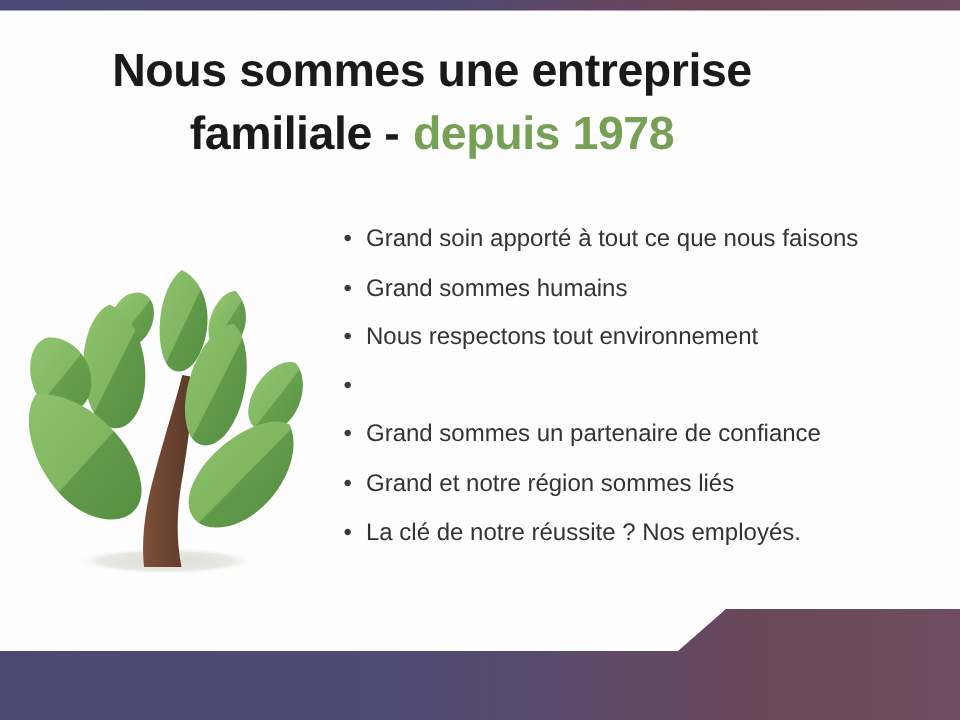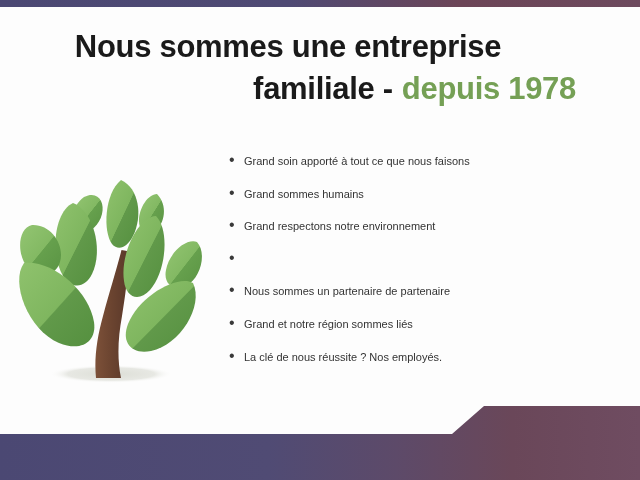--- a/index.html
+++ b/index.html
@@ -37,21 +37,21 @@
     text-align: center;
     font-size: 31px;
     font-weight: bold;
     line-height: 42px;
     letter-spacing: -0.3px;
     color: #1a1a1a;
   }
   #heading .accent { color: #75a055; }
   #heading .lines { display: block; }
   #heading .line1 { display: block; }
-  #heading .line2 { display: block; text-align: right; }
+  #heading .line2 { display: block; }
   #heading .sp { display: inline-block; width: 9px; }
 
   
   #bullets {
     position: absolute;
     left: 229px; top: 149px;
     width: 400px;
   }
   .bullet-row {
     display: flex;
@@ -59,21 +59,21 @@
     height: 32.6px;
   }
   .bullet-dot {
     width: 15px;
     flex: 0 0 15px;
     color: #3a3a3a;
     font-size: 16px;
     line-height: 22px;
   }
   .bullet-text {
-    font-size: 11px;
+    font-size: 16px;
     line-height: 22px;
     color: #333333;
     white-space: nowrap;
   }
 
   
   #tree {
     position: absolute;
     left: 8px; top: 150px;
     width: 205px; height: 240px;
@@ -111,36 +111,36 @@
     <div class="bullet-row">
       <span class="bullet-dot">•</span>
       <span class="bullet-text">Grand soin apporté à tout ce que nous faisons</span>
     </div>
     <div class="bullet-row">
       <span class="bullet-dot">•</span>
       <span class="bullet-text">Grand sommes humains</span>
     </div>
     <div class="bullet-row">
       <span class="bullet-dot">•</span>
-      <span class="bullet-text">Grand respectons notre environnement</span>
-    </div>
-    <div class="bullet-row">
-      <span class="bullet-dot">•</span>
-    </div>
-    <div class="bullet-row">
-      <span class="bullet-dot">•</span>
-      <span class="bullet-text">Nous sommes un partenaire de partenaire</span>
+      <span class="bullet-text">Nous respectons tout environnement</span>
+    </div>
+    <div class="bullet-row">
+      <span class="bullet-dot">•</span>
+    </div>
+    <div class="bullet-row">
+      <span class="bullet-dot">•</span>
+      <span class="bullet-text">Grand sommes un partenaire de confiance</span>
     </div>
     <div class="bullet-row">
       <span class="bullet-dot">•</span>
       <span class="bullet-text">Grand et notre région sommes liés</span>
     </div>
     <div class="bullet-row">
       <span class="bullet-dot">•</span>
-      <span class="bullet-text">La clé de nous réussite ? Nos employés.</span>
+      <span class="bullet-text">La clé de notre réussite ? Nos employés.</span>
     </div>
   </div>
 
   <svg id="tree" viewBox="0 0 205 240">
     <defs>
       <linearGradient id="lg" x1="0" y1="0" x2="1" y2="1">
         <stop offset="0%" stop-color="#8fc26d"></stop>
         <stop offset="52%" stop-color="#7fb65f"></stop>
         <stop offset="53%" stop-color="#61994a"></stop>
         <stop offset="100%" stop-color="#55903f"></stop>

